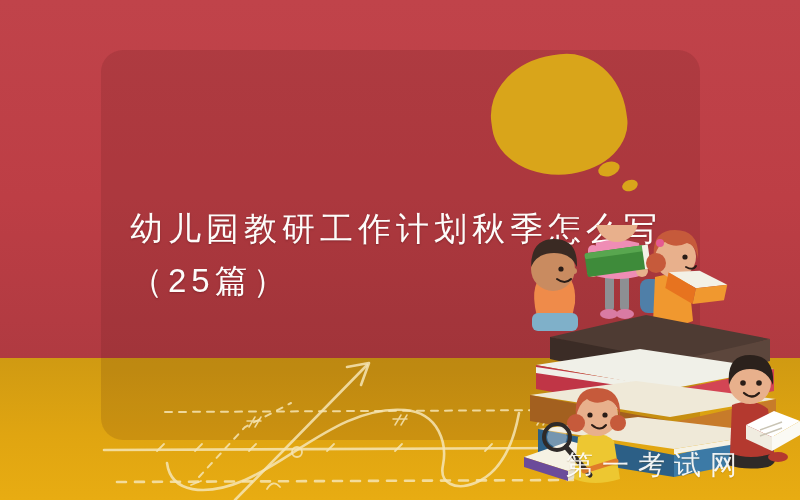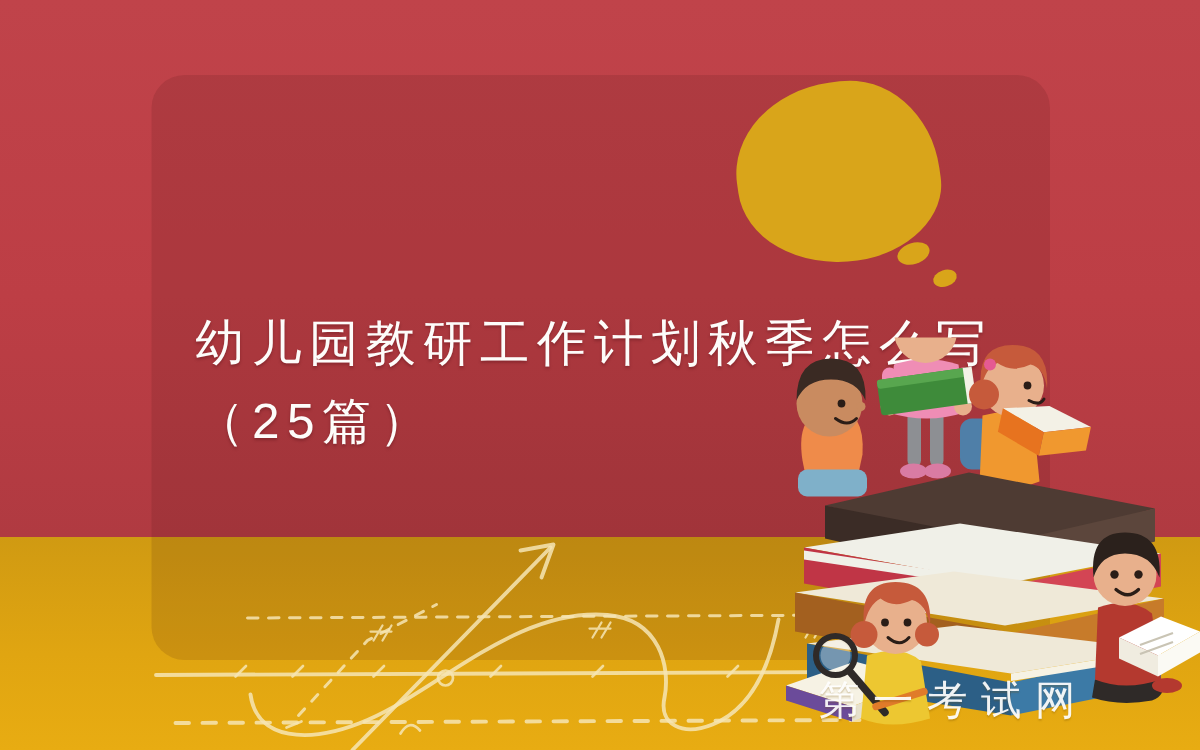--- a/index.html
+++ b/index.html
@@ -93,23 +93,23 @@
   .illo {
     position: absolute;
     left: 520px; top: 225px;
     width: 280px; height: 275px;
     pointer-events: none;
   }
 
   
   .watermark {
     position: absolute;
-    left: 546px; top: 452px;
+    left: 566px; top: 452px;
     color: rgba(255,255,255,0.92);
-    font-family: Liberation Sans, sans-serif;
+    font-family: Liberation Mono, monospace;
     font-size: 27px;
     letter-spacing: 9px;
     line-height: 30px;
     text-shadow: 0 1px 1px rgba(120,80,0,0.25);
   }
 </style>
 </head>
 <body>
 
 <div id="stage">

